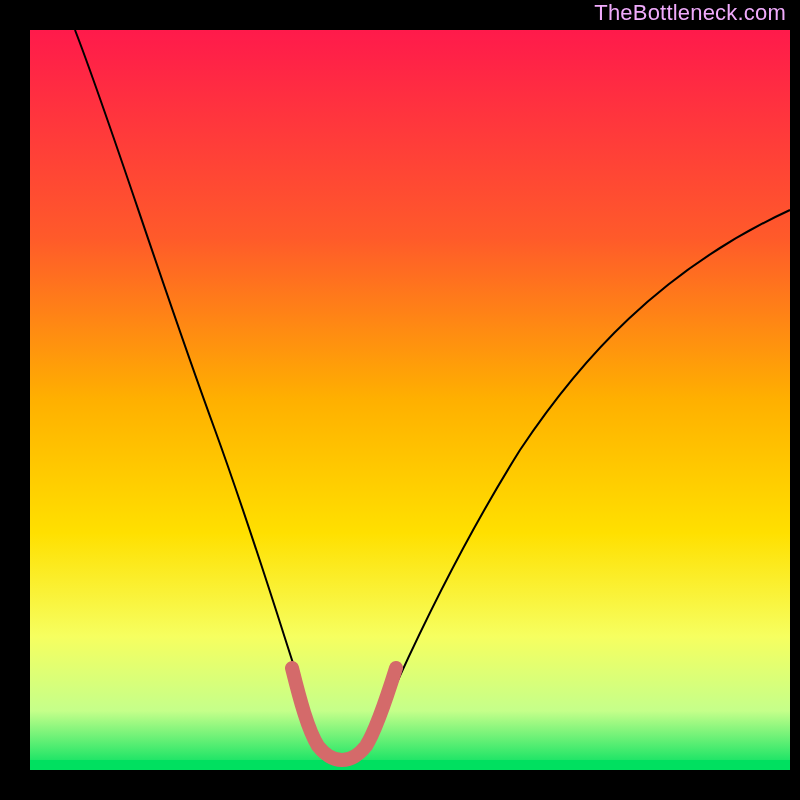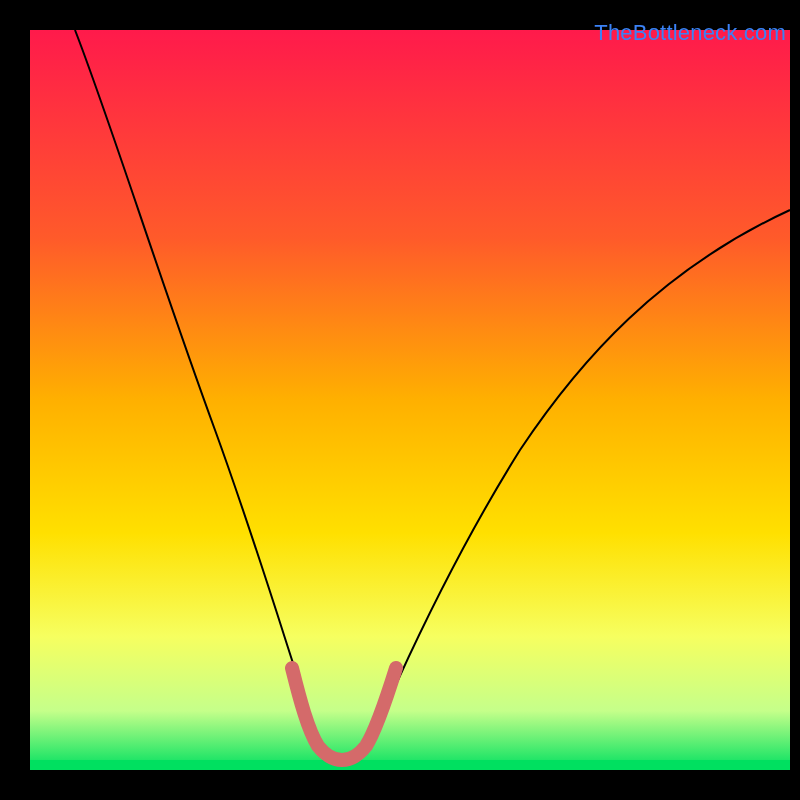--- a/index.html
+++ b/index.html
@@ -14,23 +14,23 @@
   .frame {
     position: absolute;
     top: 0;
     left: 0;
     width: 800px;
     height: 800px;
     background: #000;
   }
   .watermark {
     position: absolute;
-    top: 20px;
+    top: 0;
     right: 14px;
-    color: #3b82f6;
+    color: #f0abfc;
     font-size: 22px;
     letter-spacing: 0.2px;
     user-select: none;
   }
   svg {
     position: absolute;
     top: 0;
     left: 0;
   }
 </style>

